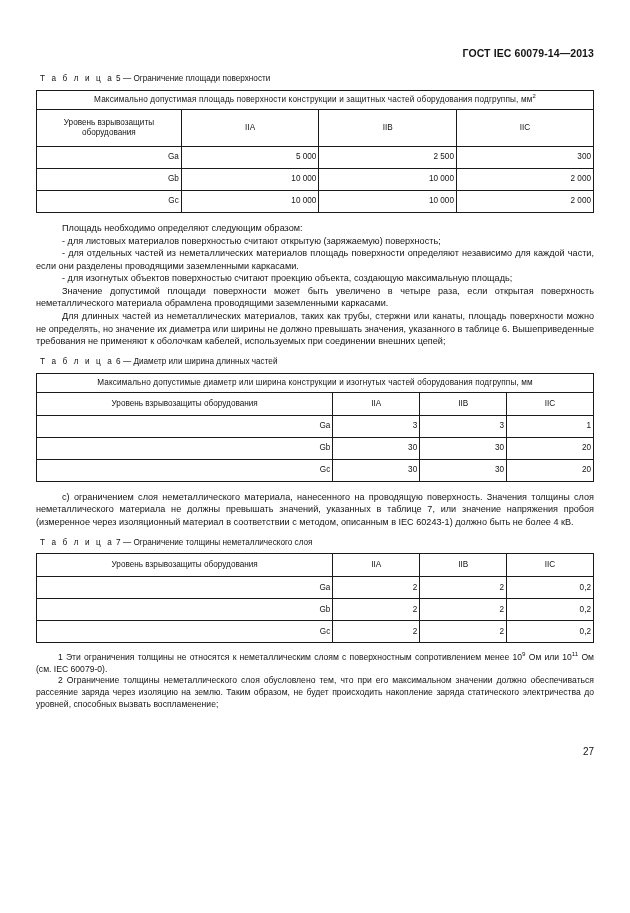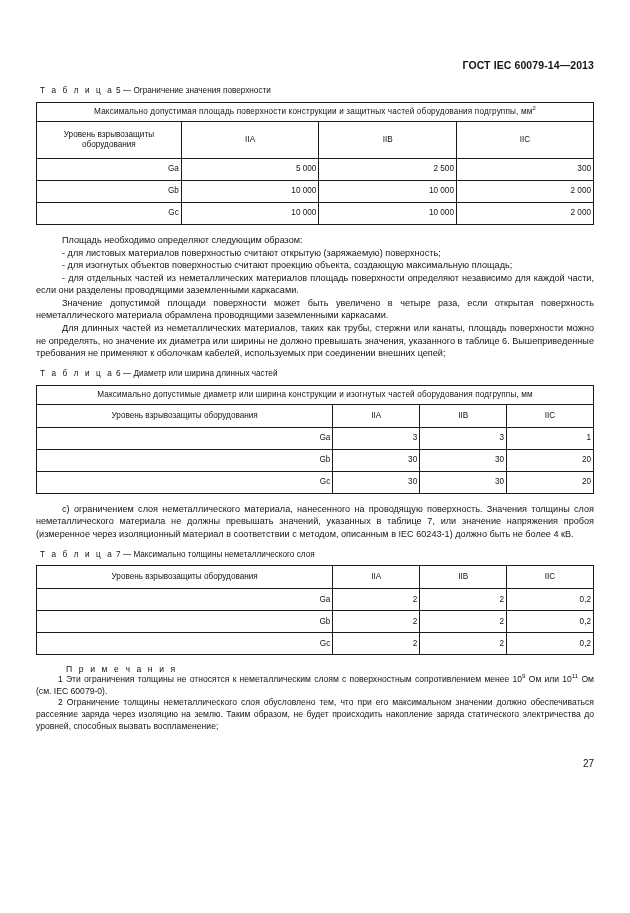--- a/index.html
+++ b/index.html
@@ -11,21 +11,21 @@
   body {
     width: 630px;
     height: 913px;
     position: relative;
     font-family: "Liberation Sans", sans-serif;
     color: #141414;
     -webkit-font-smoothing: antialiased;
   }
   .page {
     position: absolute;
-    left: 0; top: 12px;
+    left: 0; top: 0;
     width: 630px;
     height: 799px;
     box-sizing: border-box;
     padding: 4px;
     overflow: hidden;
   }
 
   
   .header {
     position: absolute;
@@ -138,21 +138,21 @@
 <div class="page">
 
   <div class="header">ГОСТ IEC 60079-14—2013</div>
   <div class="header-rule"></div>
 
   <div class="content">
 
     <p class="tbl-caption">
       <span class="sp">Т а б л и ц а</span>
       <span>5</span>
-      <span>— Ограничение значения поверхности</span>
+      <span>— Ограничение площади поверхности</span>
     </p>
 
     <table class="doc">
       <colgroup>
         <col style="width:26.0%">
           <col style="width:24.7%">
           <col style="width:24.7%">
           <col style="width:24.6%">
       </colgroup>
       <tbody>
@@ -182,22 +182,22 @@
           <td>10 000</td>
           <td>10 000</td>
           <td class="outer-r">2 000</td>
         </tr>
       </tbody>
     </table>
 
     <div class="blk">
       <p class="para indent">Площадь необходимо определяют следующим образом:</p>
       <p class="para indent">- для листовых материалов поверхностью считают открытую (заряжаемую) поверхность;</p>
+      <p class="para indent">- для отдельных частей из неметаллических материалов площадь поверхности определяют независимо для каждой части, если они разделены проводящими заземленными каркасами.</p>
       <p class="para indent">- для изогнутых объектов поверхностью  считают проекцию объекта, создающую максимальную площадь;</p>
-      <p class="para indent">- для отдельных частей из неметаллических материалов площадь поверхности определяют независимо для каждой части, если они разделены проводящими заземленными каркасами.</p>
       <p class="para indent">Значение допустимой площади поверхности может быть увеличено в четыре раза, если открытая поверхность неметаллического материала  обрамлена проводящими заземленными каркасами.</p>
       <p class="para indent">Для длинных частей из неметаллических материалов, таких как трубы, стержни или канаты,  площадь поверхности можно не определять, но значение их диаметра или ширины не должно превышать значения, указанного в таблице 6. Вышеприведенные требования не применяют к оболочкам кабелей, используемых при соединении внешних цепей;</p>
     </div>
 
     <p class="tbl-caption" style="margin-top:9px">
       <span class="sp">Т а б л и ц а</span>
       <span>6</span>
       <span>— Диаметр или ширина длинных частей</span>
     </p>
 
@@ -239,21 +239,21 @@
       </tbody>
     </table>
 
     <div class="blk">
       <p class="para indent">с) ограничением слоя неметаллического материала, нанесенного на проводящую поверхность. Значения толщины слоя неметаллического материала не должны превышать значений, указанных в таблице 7, или значение напряжения пробоя (измеренное  через изоляционный материал в соответствии с  методом, описанным в IEC 60243-1) должно быть не более 4 кВ.</p>
     </div>
 
     <p class="tbl-caption" style="margin-top:9px">
       <span class="sp">Т а б л и ц а</span>
       <span>7</span>
-      <span>— Максимально толщины неметаллического слоя</span>
+      <span>— Ограничение толщины неметаллического слоя</span>
     </p>
 
     <table class="doc">
       <colgroup>
         <col style="width:53.2%">
           <col style="width:15.6%">
           <col style="width:15.6%">
           <col style="width:15.6%">
       </colgroup>
       <tbody>
@@ -278,23 +278,20 @@
         <tr class="data">
           <td class="outer-l">Gc</td>
           <td>2</td>
           <td>2</td>
           <td class="outer-r">0,2</td>
         </tr>
       </tbody>
     </table>
 
     <div class="blk">
-      <p class="notes-head">
-        <span class="sp">П р и м е ч а н и я</span>
-      </p>
       <p class="note"><span>1 Эти ограничения толщины не относятся к неметаллическим слоям с поверхностным сопротивлением менее 10</span><span class="sup">9</span><span> Ом или 10</span><span class="sup">11</span><span> Ом (см. IEC 60079-0).</span></p>
       <p class="note">2 Ограничение толщины неметаллического слоя обусловлено тем, что при его максимальном значении должно обеспечиваться рассеяние заряда через изоляцию на землю. Таким образом, не будет происходить накопление заряда статического электричества  до уровней, способных вызвать воспламенение;</p>
     </div>
 
 
   </div>
 
   <div class="folio">27</div>
 </div>
 

